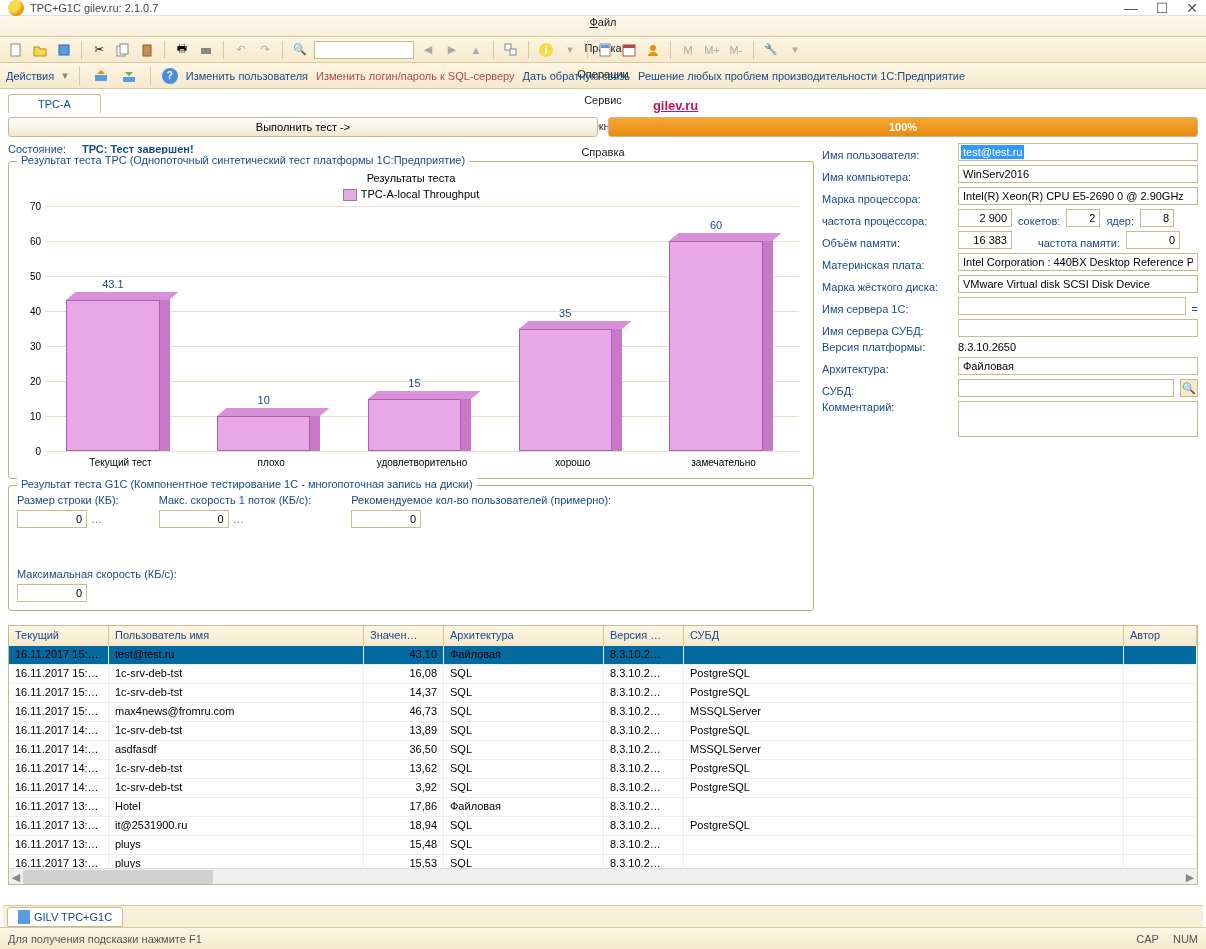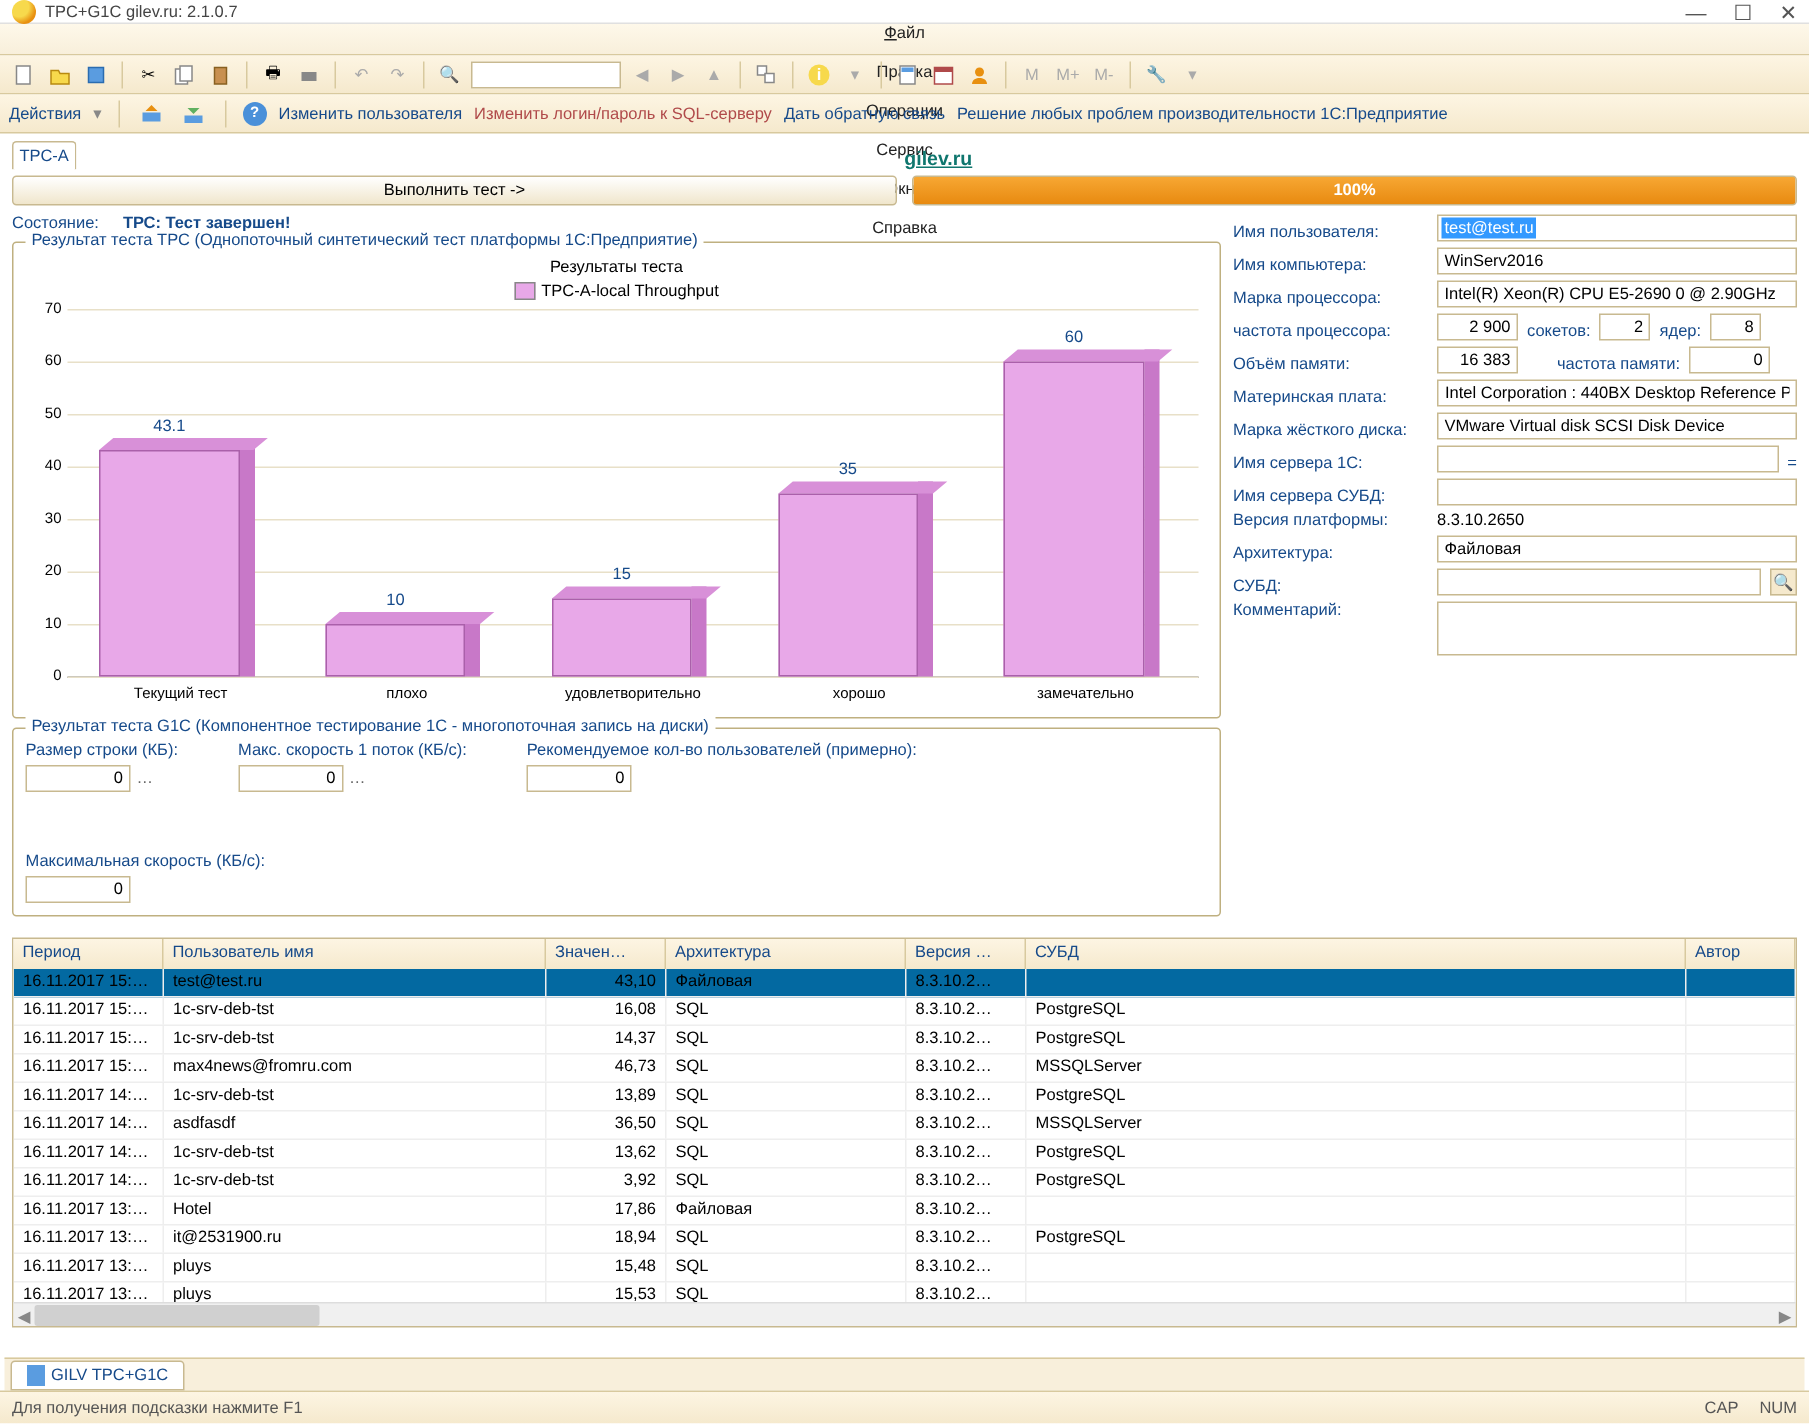--- a/index.html
+++ b/index.html
@@ -21,22 +21,22 @@
 .tcombo { width: 100px; height: 18px; border: 1px solid #c8b990; background: #fff; }
 .tbtn.gray { color: #aaa; }
 
 .toolbar2 { height: 26px; background: linear-gradient(#fdf5e3, #f5e9cd); display: flex; align-items: center; padding: 0 6px; gap: 8px; border-bottom: 1px solid #d8c99e; font-size: 11px; }
 .toolbar2 .link { color: #164a8a; cursor: pointer; }
 .toolbar2 .link.red { color: #b04a4a; }
 .help-icon { width: 16px; height: 16px; border-radius: 50%; background: #4a90d9; color: #fff; display: flex; align-items: center; justify-content: center; font-weight: bold; font-size: 10px; }
 
 .page { padding: 0 8px; }
 .tabbar { height: 22px; display: flex; align-items: end; margin-top: 2px; }
-.tab { padding: 3px 4px; background: #fff; border: 1px solid #c8b990; border-bottom: none; border-radius: 3px 3px 0 0; margin-right: 2px; position: relative; z-index: 2; color: #164a8a; }
-.brand { margin-left: 550px; color: #0f766e; font-weight: bold; font-size: 13px; text-decoration: underline; }
+.tab { padding: 3px 29px; background: #fff; border: 1px solid #c8b990; border-bottom: none; border-radius: 3px 3px 0 0; margin-right: 2px; position: relative; z-index: 2; color: #164a8a; }
+.brand { margin-left: 550px; color: #be185d; font-weight: bold; font-size: 13px; text-decoration: underline; }
 
 .runrow { display: flex; gap: 10px; margin-top: 4px; }
 .runbtn { flex: 1; height: 20px; background: linear-gradient(#fff, #f0e6cc); border: 1px solid #c8b990; border-radius: 3px; display: flex; align-items: center; justify-content: center; cursor: pointer; }
 .progbar { flex: 1; height: 20px; background: linear-gradient(#f7a733, #e88a10); border: 1px solid #c8b990; border-radius: 3px; display: flex; align-items: center; justify-content: center; color: #fff; font-weight: bold; }
 
 .main-cols { display: flex; margin-top: 6px; gap: 8px; }
 .leftcol { width: 806px; }
 .rightcol { flex: 1; display: flex; flex-direction: column; gap: 4px; }
 
 .statusrow { display: flex; gap: 16px; margin-bottom: 6px; }
@@ -427,21 +427,21 @@
         </div>
       <div class="inforow" style="align-items:flex-start;">
           <span class="lbl">Комментарий:</span>
           <textarea class="comment" style="flex: 1 1 0%; border: 1px solid rgb(200, 185, 144);"></textarea>
         </div>
     </div>
   </div>
 
   <div class="table-wrap">
     <div class="thead" id="thead">
-        <div class="th col1">Период</div>
+        <div class="th col1">Текущий</div>
         <div class="th col2">Пользователь имя</div>
         <div class="th col3">Значен…</div>
         <div class="th col4">Архитектура</div>
         <div class="th col5">Версия …</div>
         <div class="th col6">СУБД</div>
         <div class="th col7">Автор</div>
       </div>
     <div class="tbody" id="tbody">
         <div class="tr sel">
           <div class="td col1">16.11.2017 15:3…</div>

